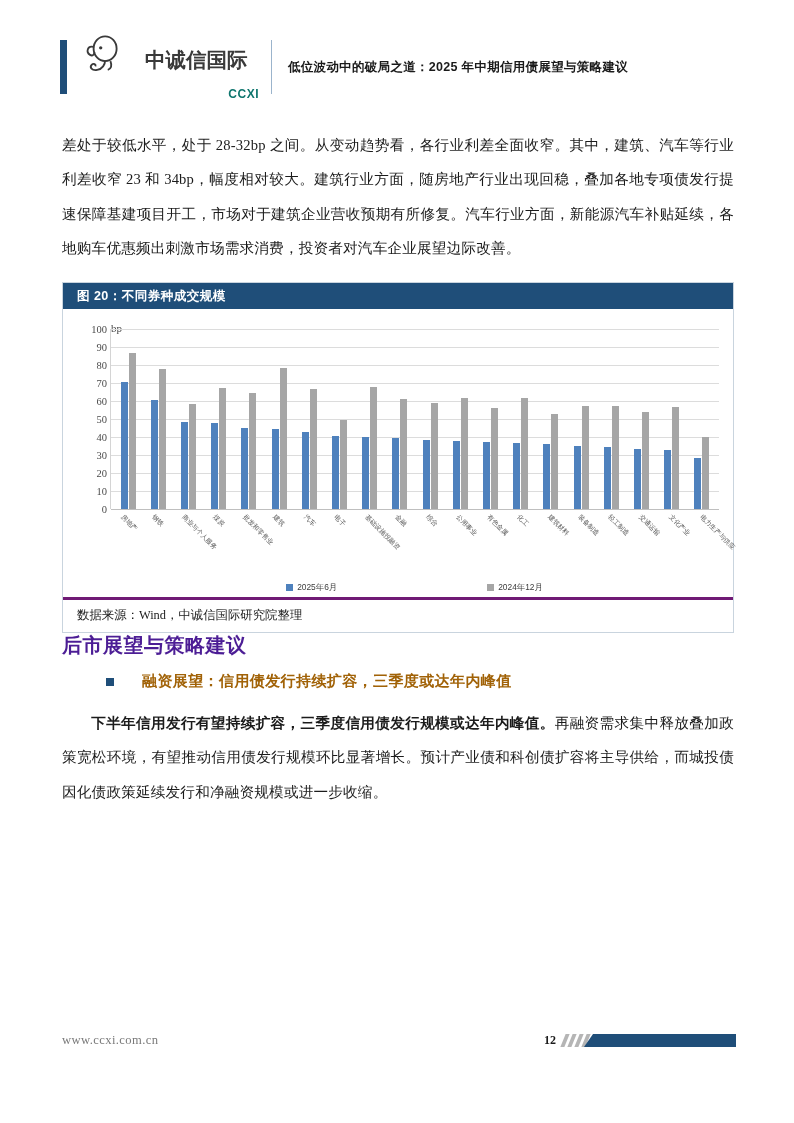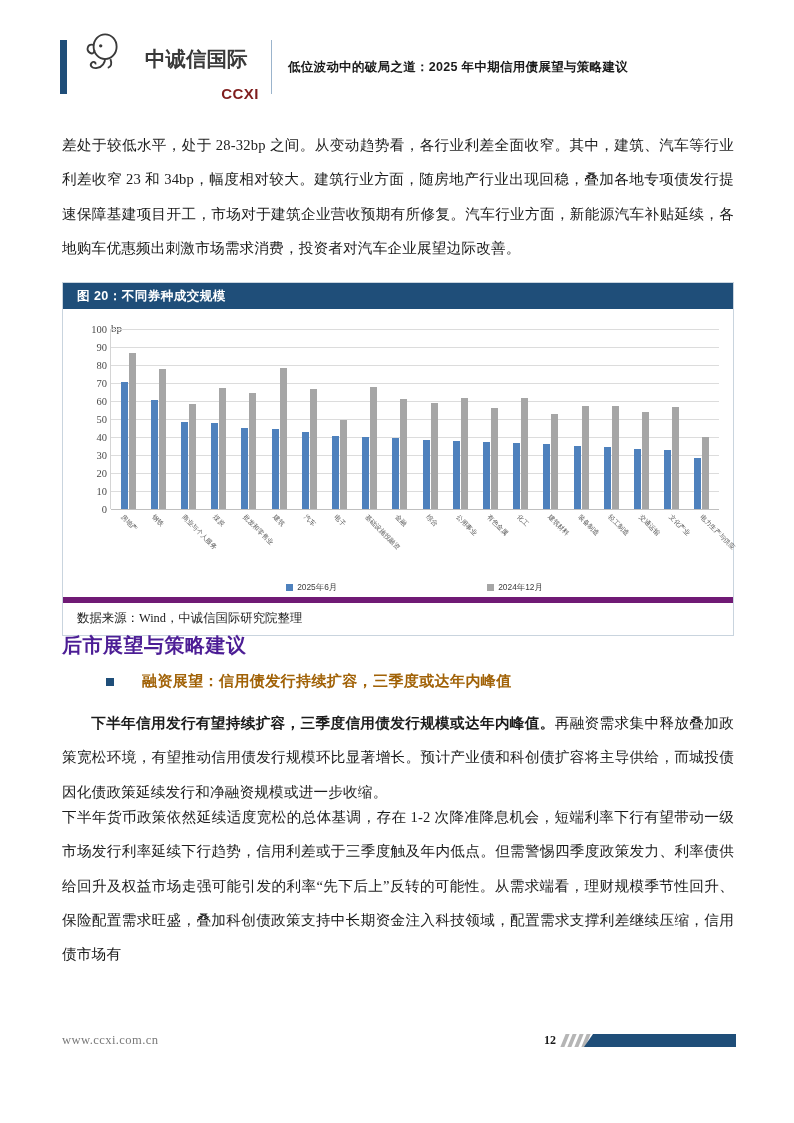--- a/index.html
+++ b/index.html
@@ -61,22 +61,22 @@
     font-size: 20.5px;
     letter-spacing: 0px;
     color: #3a3a3a;
     line-height: 1;
     margin-left: 16px;
     margin-bottom: 3px;
   }
   .logo-en {
     font-family: "Liberation Sans", sans-serif;
     font-weight: bold;
-    font-size: 15px;
-    color: #7f1d1d;
+    font-size: 12px;
+    color: #0f766e;
     letter-spacing: 0.5px;
     align-self: flex-end;
     margin-top: 13px;
     margin-right: 2px;
   }
   .hdr-divider {
     width: 1px;
     height: 54px;
     background: #9bb4cc;
     margin-left: 10px;
@@ -249,21 +249,21 @@
   }
   .legend-swatch {
     width: 7px;
     height: 7px;
     margin-right: 4px;
   }
   .legend-swatch.s0 { background: #4E81BD; }
   .legend-swatch.s1 { background: #A6A6A6; }
 
   .fig-source {
-    border-top: 6px solid #701a75;
+    border-top: 3px solid #701a75;
     padding: 7px 0 8px 14px;
     font-family: "Liberation Serif", "DejaVu Serif", serif;
     font-size: 12.4px;
     color: #1b1b1b;
   }
 
   
   .h1-section {
     position: absolute;
     left: 62px;
@@ -576,21 +576,20 @@
 
   <div class="h1-section">后市展望与策略建议</div>
   <div class="h2-bullet">
     <span class="bullet-square"></span>
     <span>融资展望：信用债发行持续扩容，三季度或达年内峰值</span>
   </div>
 
   <div class="body-text para-a indent">
     <span class="emph-bold">下半年信用发行有望持续扩容，三季度信用债发行规模或达年内峰值。</span><span>再融资需求集中释放叠加政策宽松环境，有望推动信用债发行规模环比显著增长。预计产业债和科创债扩容将主导供给，而城投债因化债政策延续发行和净融资规模或进一步收缩。</span>
   </div>
-  <div class="body-text para-b">下半年货币政策依然延续适度宽松的总体基调，存在 1-2 次降准降息机会，短端利率下行有望带动一级市场发行利率延续下行趋势，信用利差或于三季度触及年内低点。但需警惕四季度政策发力、利率债供给回升及权益市场走强可能引发的利率“先下后上”反转的可能性。从需求端看，理财规模季节性回升、保险配置需求旺盛，叠加科创债政策支持中长期资金注入科技领域，配置需求支撑利差继续压缩，信用债市场有</div>
 
   <div class="footer">
     <div class="footer-url">www.ccxi.com.cn</div>
     <div class="footer-right">
       <div class="footer-page">12</div>
       <div class="slash-group">
         <div class="slash"></div>
           <div class="slash"></div>
           <div class="slash"></div>
           <div class="slash"></div>

